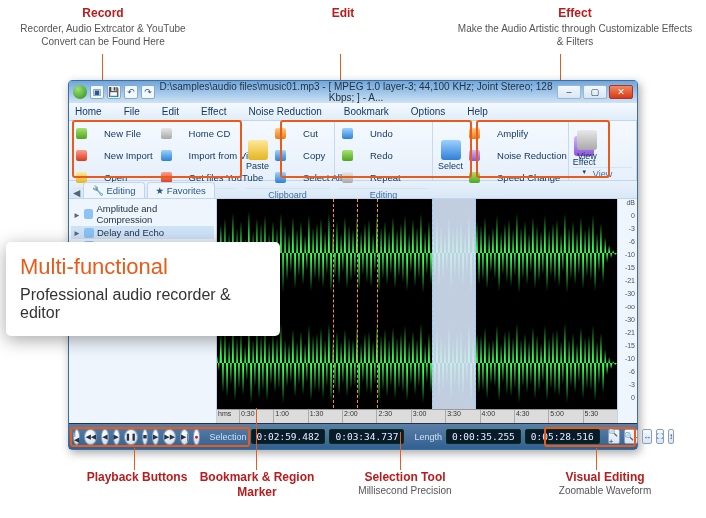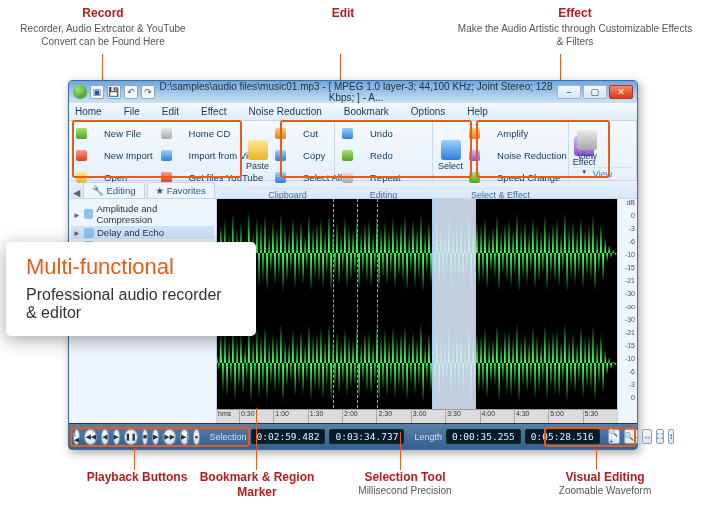--- a/index.html
+++ b/index.html
@@ -48,21 +48,21 @@
   .sel-region{position:absolute;top:0;bottom:0;background:rgba(80,140,240,.45);border-left:1px dashed #8cf;border-right:1px dashed #8cf}
   .marker{position:absolute;top:0;bottom:0;width:0;border-left:1px dashed #ff902a}
   .timeruler{position:absolute;left:0;right:0;bottom:0;height:14px;background:#dcdcdc;border-top:1px solid #999;font-size:7px;color:#333;display:flex}
   .timeruler span{flex:1;border-left:1px solid #aaa;padding-left:1px}
   .statusarea{height:26px;background:linear-gradient(#5b7fa8,#326091);border-top:1px solid #234;display:flex;align-items:center;padding:0 4px;gap:4px}
   .pbtn{width:16px;height:16px;border-radius:50%;background:radial-gradient(circle at 35% 30%,#fefefe,#cfd8e2);border:1px solid #8aa0b8;display:flex;align-items:center;justify-content:center;font-size:7px;color:#234}
   .statlabel{color:#cfe0f2;font-size:9px;margin-left:6px}
   .timebox{background:#0a1a2a;color:#dff2ff;font-family:monospace;font-size:9.5px;padding:1px 5px;border:1px solid #031;border-radius:2px}
   .zoombtn{width:15px;height:15px;border:1px solid #8aa0b8;border-radius:2px;background:linear-gradient(#f4f9fe,#d8e7f5);display:flex;align-items:center;justify-content:center;font-size:8px;color:#234}
   
-  .promo{position:absolute;left:6px;top:242px;width:250px;background:#fff;border-radius:5px;box-shadow:0 4px 18px rgba(0,0,0,.35);padding:12px 20px}
+  .promo{position:absolute;left:6px;top:242px;width:274px;background:#fff;border-radius:5px;box-shadow:0 4px 18px rgba(0,0,0,.35);padding:12px 14px}
   .promo .h{color:#ea5a18;font-size:22px;margin-bottom:6px;font-weight:400}
   .promo .p1{font-size:16px;color:#333;margin-bottom:2px}
   .promo .p2{font-size:12px;color:#e71b1b}
   
   .c-green{background:linear-gradient(#a7e36f,#4fa51f)}
   .c-blue{background:linear-gradient(#9cd1ff,#2f7fd6)}
   .c-orange{background:linear-gradient(#ffc97a,#e87b17)}
   .c-red{background:linear-gradient(#ff9c8a,#d83a20)}
   .c-purple{background:linear-gradient(#d6b5ff,#8a54d8)}
   .c-yellow{background:linear-gradient(#ffe89a,#e3b71f)}
@@ -213,21 +213,20 @@
               <span class="ic c-green"></span>
               <span>Speed Change</span>
             </div>
           </div>
         <div class="bigbtn" style="width:30px">
             <span class="bic c-purple"></span>
             <span>Effect</span>
             <span style="font-size:7px">▾</span>
           </div>
       </div>
-      <div class="grp-label">Select &amp; Effect</div>
     </div>
 
     <div class="grp" style="flex:1">
       <div class="grp-body">
           <div class="bigbtn" style="width:28px">
             <span class="bic c-gray"></span>
             <span>View</span>
           </div>
         </div>
       <div class="grp-label">View</div>

